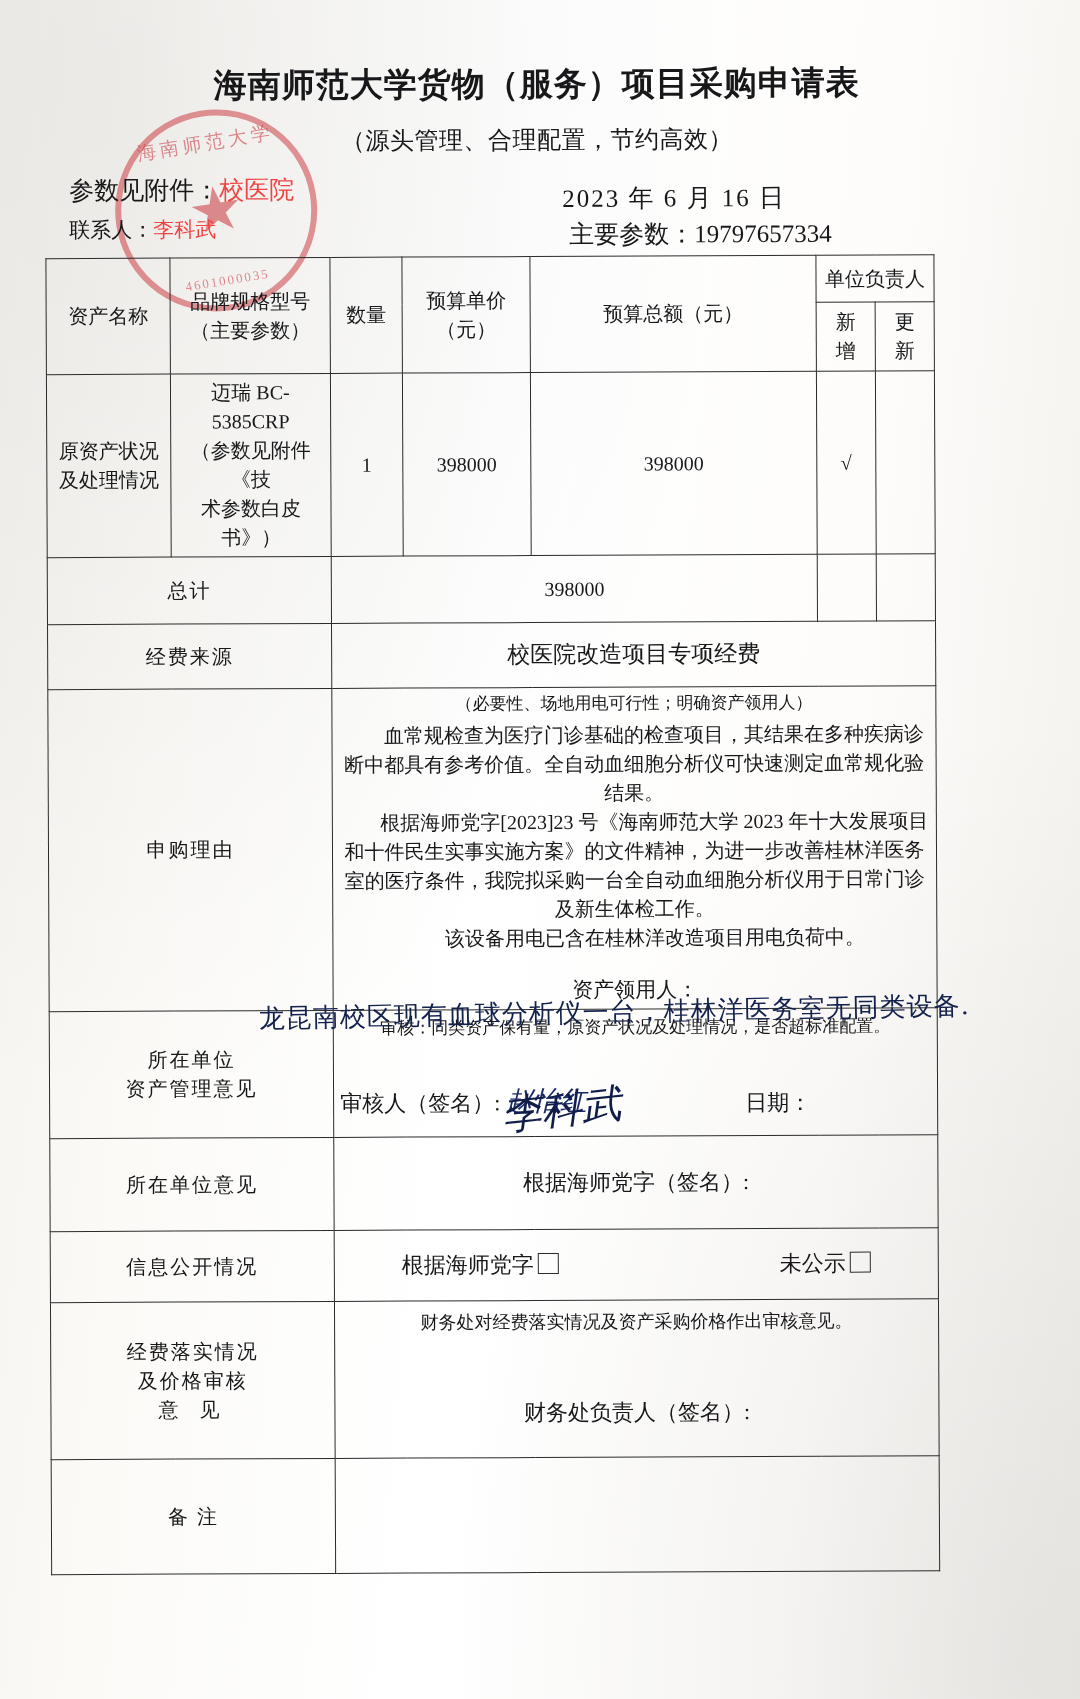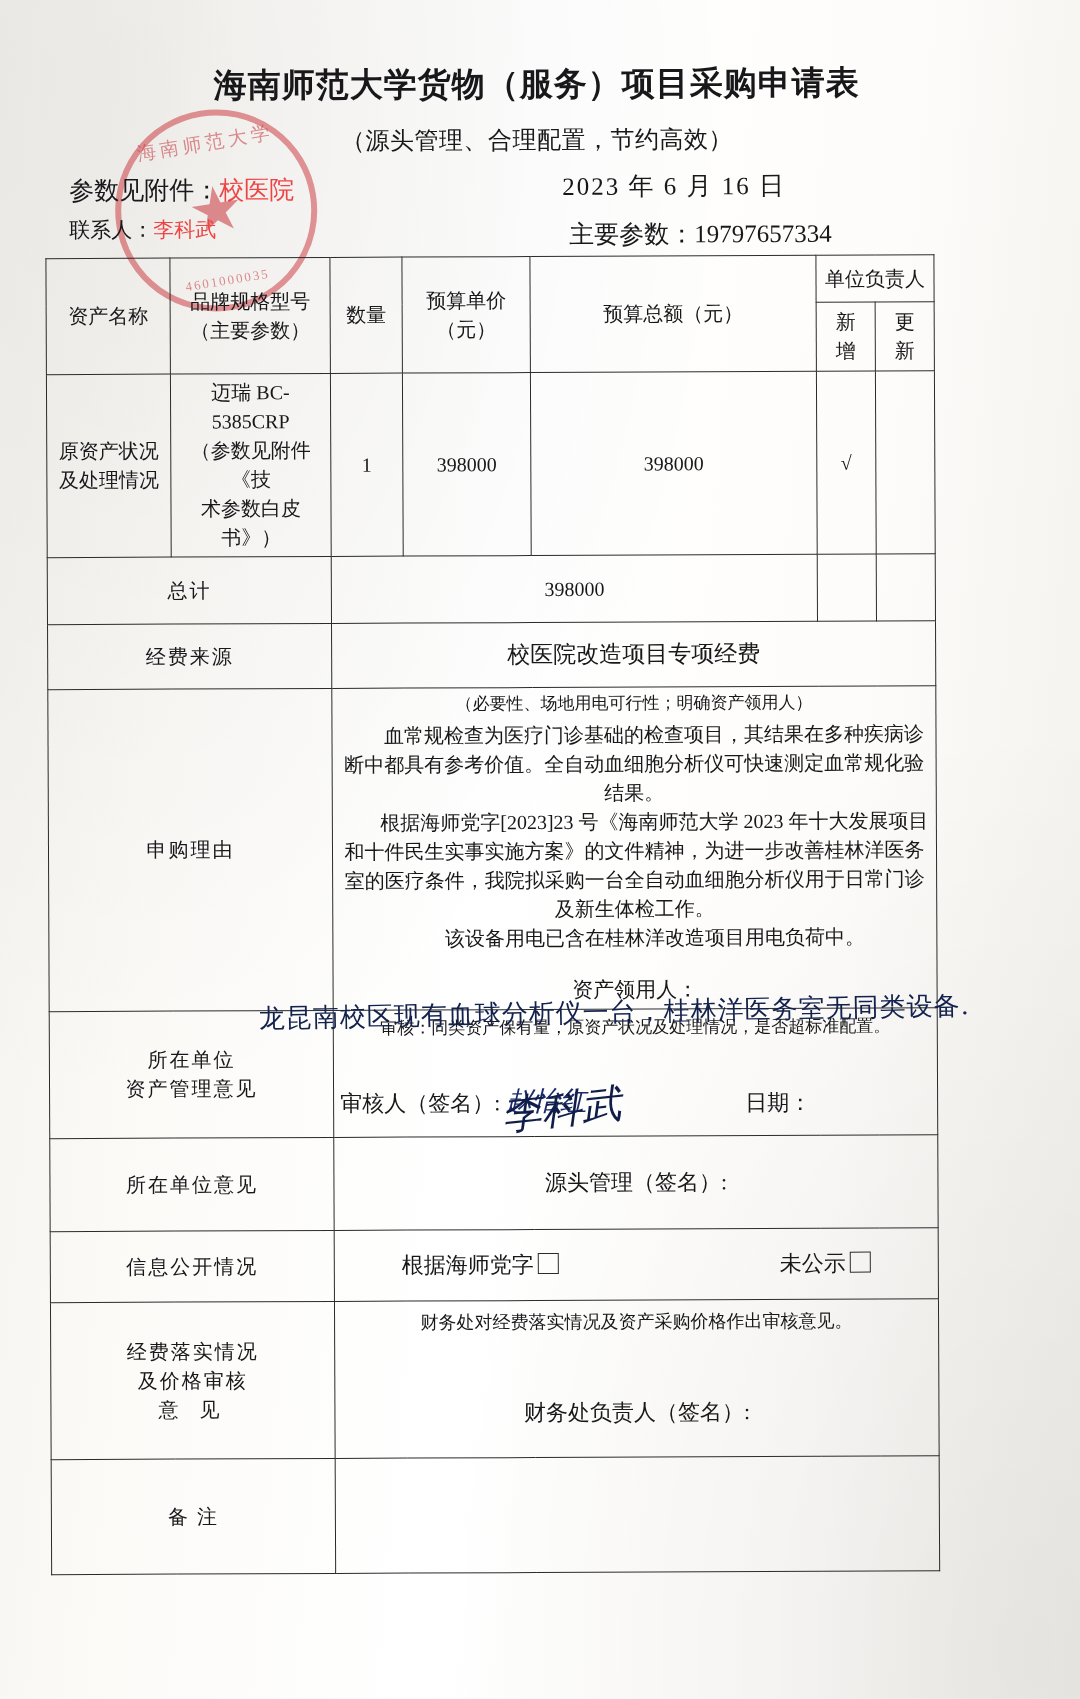--- a/index.html
+++ b/index.html
@@ -61,21 +61,21 @@
   }
   .f-unit {
     position: absolute;
     left: 72px;
     top: 172px;
     font-size: 25px;
   }
   .f-date {
     position: absolute;
     left: 565px;
-    top: 170px;
+    top: 182px;
     font-size: 25px;
     letter-spacing: 2px;
     text-align: center;
   }
   .f-contact {
     position: absolute;
     left: 72px;
     top: 214px;
     font-size: 21px;
   }
@@ -334,21 +334,21 @@
               <span class="ink">赵怡红</span>
             </div>
             <div style="font-size:22px">日期：</div>
           </div>
         </td>
       </tr>
 
       <tr>
         <td colspan="2" class="lbl" style="height:84px">所在单位意见</td>
         <td colspan="5" class="left" style="font-size:22px">
-          <span>源头管理（签名）:</span>
+          <span>根据海师党字（签名）:</span>
         </td>
       </tr>
 
       <tr>
         <td colspan="2" class="lbl" style="height:62px">信息公开情况</td>
         <td colspan="5" class="left" style="font-size:22px">
           <span><span>根据海师党字</span><span class="box"></span></span>
           <span style="display:inline-block;width:210px"></span>
           <span><span>未公示</span><span class="box"></span></span>
         </td>

